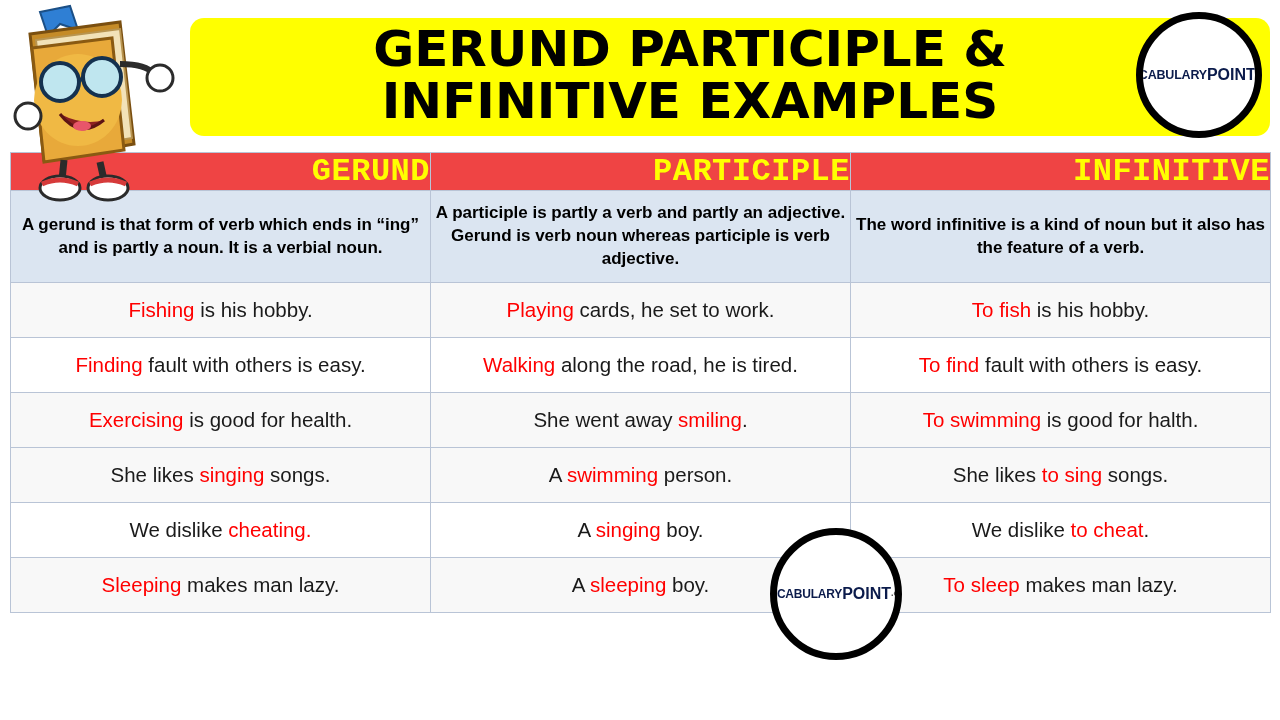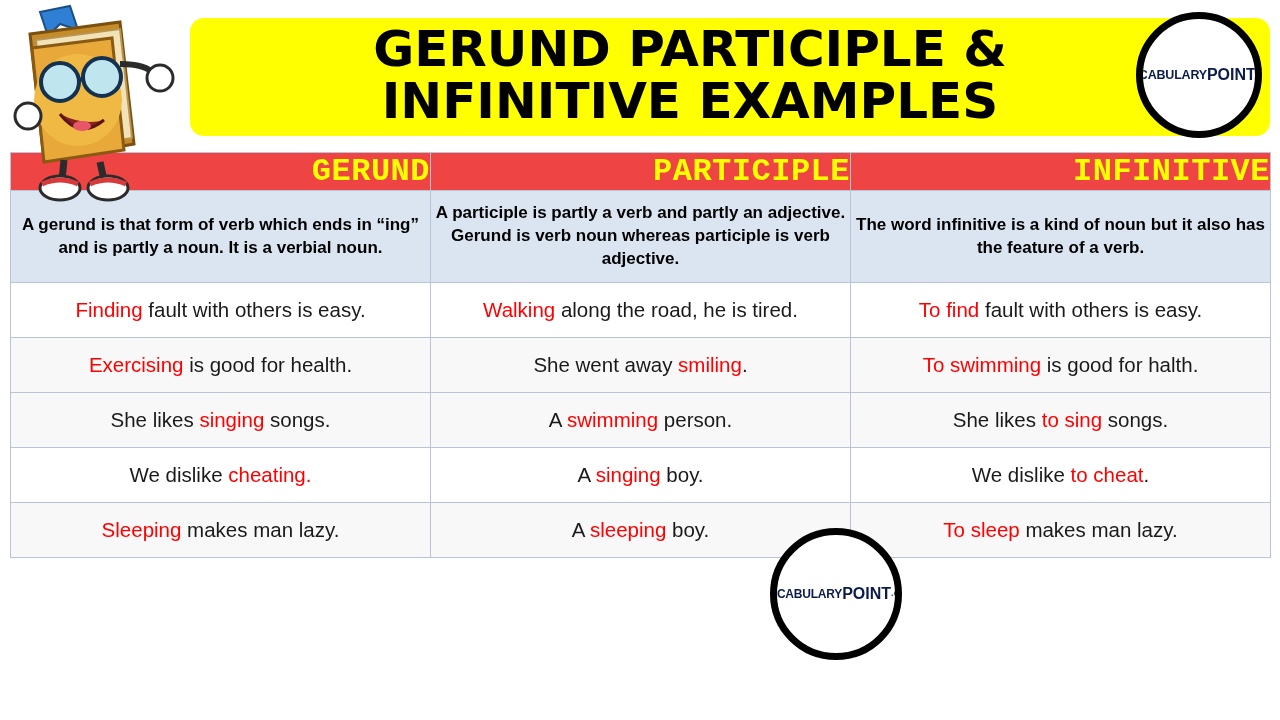--- a/index.html
+++ b/index.html
@@ -236,20 +236,25 @@
     </thead>
     <tbody>
       <tr>
         <td class="def-cell">A gerund is that form of verb which ends in “ing” and is partly a noun. It is a verbial noun.</td>
         <td class="def-cell">A participle is partly a verb and partly an adjective. Gerund is verb noun whereas participle is verb adjective.</td>
         <td class="def-cell">The word infinitive is a kind of noun but it also has the feature of a verb.</td>
       </tr>
     </tbody>
     <tbody id="example-rows">
         <tr>
+          <td class="ex-cell"><span class="hl">Fishing</span><span> is his hobby.</span></td>
+          <td class="ex-cell"><span class="hl">Playing</span><span> cards, he set to work.</span></td>
+          <td class="ex-cell"><span class="hl">To fish</span><span> is his hobby.</span></td>
+        </tr>
+        <tr>
           <td class="ex-cell alt"><span class="hl">Finding</span><span> fault with others is easy.</span></td>
           <td class="ex-cell alt"><span class="hl">Walking</span><span> along the road, he is tired.</span></td>
           <td class="ex-cell alt"><span class="hl">To find</span><span> fault with others is easy.</span></td>
         </tr>
         <tr>
           <td class="ex-cell"><span class="hl">Exercising</span><span> is good for health.</span></td>
           <td class="ex-cell"><span>She went away </span><span class="hl">smiling</span><span>.</span></td>
           <td class="ex-cell"><span class="hl">To swimming</span><span> is good for halth.</span></td>
         </tr>
         <tr>

